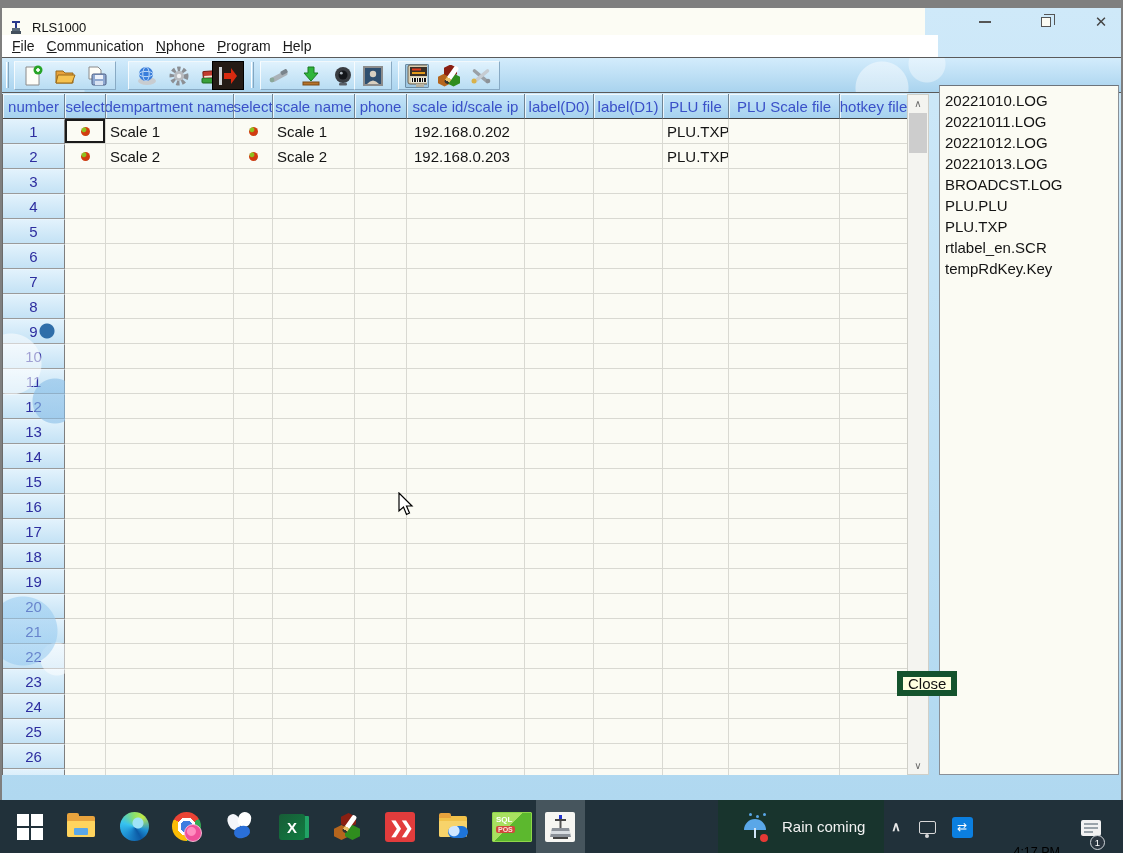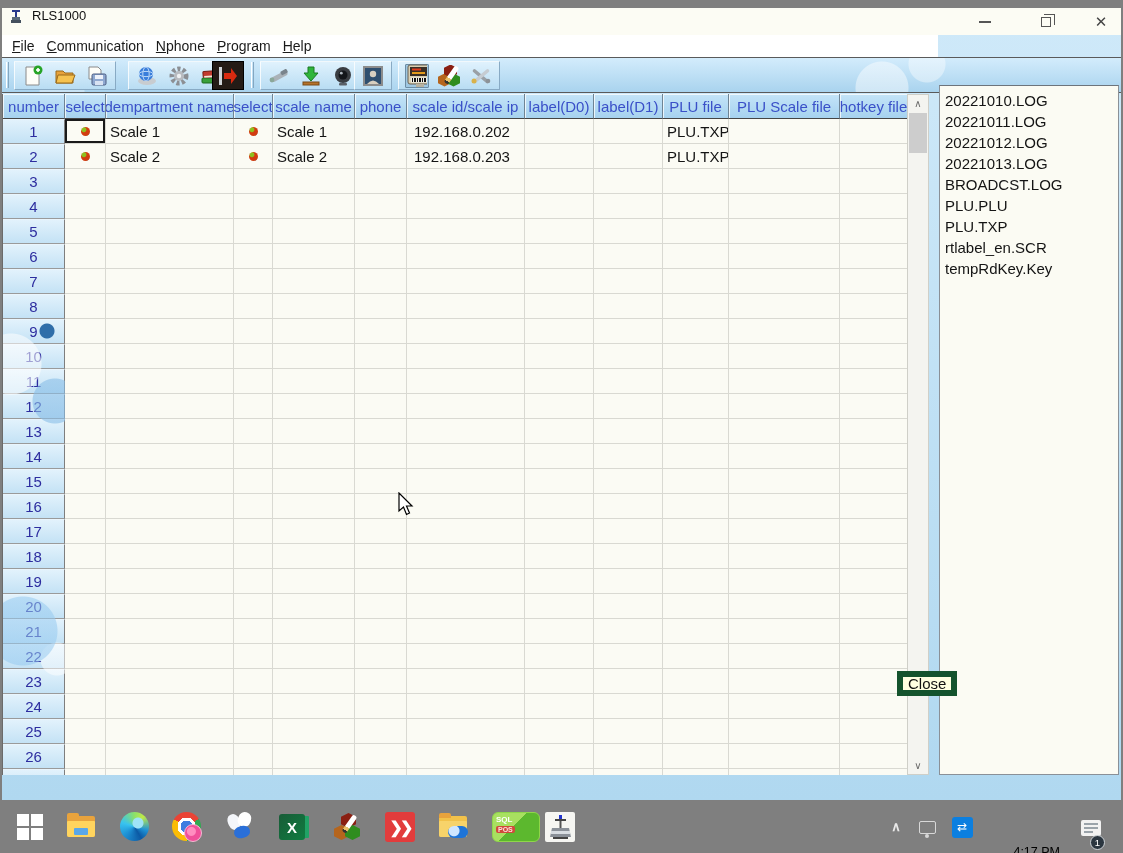--- a/index.html
+++ b/index.html
@@ -3,22 +3,22 @@
 <meta charset="utf-8">
 <style>
   * { margin:0; padding:0; box-sizing:border-box; }
   html,body { width:1123px; height:853px; overflow:hidden; background:#7f7f7f;
     font-family:"Liberation Sans", sans-serif; }
   #screen { position:relative; width:1123px; height:853px; background:#7f7f7f; }
 
   
   #window { position:absolute; left:2px; top:8px; width:1119px; height:792px;
     background:linear-gradient(180deg,#cfe9f9,#b0d8f0); }
-  #titlebar { position:absolute; left:0; top:0; width:1119px; height:27px;
-    background:#fcfcf4; display:flex; align-items:flex-start; }
+  #titlebar { position:absolute; left:0; top:0; width:923px; height:27px;
+    background:#fcfcf4; display:flex; align-items:flex-end; }
   #app-title { font-size:13px; color:#111; margin-left:8px; }
   .winctl { position:absolute; top:0; width:44px; height:27px; display:flex;
     align-items:center; justify-content:center; color:#444; }
   #btn-min { left:961px; } #btn-restore { left:1022px; } #btn-close { left:1077px; }
   .minline { width:12px; height:2px; background:#555; }
   .restoreshape { width:10px; height:10px; border:1.5px solid #555; position:relative; background:#fcfcf4;}
   .restoreshape:before { content:""; position:absolute; left:2px; top:-4px; width:10px; height:10px; border:1.5px solid #555; border-bottom:none; border-left:none;}
   .closex { font-size:15px; color:#444; }
 
   #menubar { position:absolute; left:0; top:27px; width:936px; height:22px;
@@ -122,21 +122,21 @@
   .excel-sq { position:absolute; left:0; top:2px; width:26px; height:26px; border-radius:3px;
     background:linear-gradient(135deg,#185c37,#107c41); color:#fff; font-size:15px; font-weight:bold;
     display:flex; align-items:center; justify-content:center; }
   .excel-sheet { position:absolute; right:0; top:4px; width:10px; height:22px; background:#21a366; border-radius:1px; }
   .hex { position:absolute; width:13px; height:13px; clip-path:polygon(50% 0,100% 25%,100% 75%,50% 100%,0 75%,0 25%); }
   .pencil { position:absolute; width:5px; height:20px; background:linear-gradient(180deg,#fff 0 70%, #e8c06a 70% 88%, #333 88%); transform:rotate(35deg); border-radius:2px; }
   .red-sq { width:30px; height:30px; border-radius:3px; background:#e23c3c; display:flex; align-items:center; justify-content:center; }
   .red-sq span { color:#fff; font-size:16px; font-weight:bold; letter-spacing:-3px; }
   .cloud { position:absolute; left:10px; top:14px; width:20px; height:12px; border-radius:7px;
     background:radial-gradient(circle at 30% 40%, #cfe6ff 0 5px, #1e74d8 6px); }
-  .sql-sq { width:48px; height:30px; border-radius:6px; position:relative; overflow:hidden;
+  .sql-sq { width:40px; height:30px; border-radius:1px; position:relative; overflow:hidden;
     background:linear-gradient(135deg,#a8e060 0 45%, #5cb82e 45%); border:1px solid #8fd64a; }
   .sql-t { position:absolute; left:3px; top:2px; font-size:8px; font-weight:bold; color:#fff; }
   .sql-p { position:absolute; left:3px; top:13px; font-size:7px; font-weight:bold; color:#ffdede; background:#d04a3a; padding:0 2px; border-radius:2px; }
   .rls-sq { width:30px; height:30px; background:#f6f6f2; border-radius:2px; position:relative; }
 
   .tray-chevron { color:#eaeaea; font-size:13px; font-weight:bold; }
   .cast-rect { width:17px; height:13px; border:1.5px solid #d8d8d8; border-radius:2px; position:relative; }
   .cast-rect:after { content:""; position:absolute; left:5px; bottom:-5px; width:4px; height:4px; border-radius:50%; background:#d8d8d8; }
   .tv-sq { width:21px; height:21px; border-radius:3px; background:#0b7fe0; color:#fff; font-size:12px;
     display:flex; align-items:center; justify-content:center; }
@@ -695,20 +695,34 @@
         <div class="file-item">rtlabel_en.SCR</div>
         <div class="file-item">tempRdKey.Key</div>
       </div>
   </div>
 
   <div id="tooltip">
       <span>Close</span>
     </div>
 
 
+  <div id="taskbar">
+    <div id="weatherzone">
+      <div class="umbrella">
+        <div class="umb-top"></div>
+          <div class="umb-stick"></div>
+        <div class="raindot" style="left:7px;top:1px"></div>
+          <div class="raindot" style="left:14px;top:3px"></div>
+          <div class="raindot" style="left:21px;top:1px"></div>
+        <div class="umb-dot"></div>
+      </div>
+      <span id="weather-label">Rain coming</span>
+    </div>
+    <div id="active-app-box"></div>
+  </div>
 
   <div class="tb-icon" style="left:15px">
     <div class="win-logo">
       <div style="left:0;top:0"></div>
         <div style="left:14px;top:0"></div>
         <div style="left:0;top:14px"></div>
         <div style="left:14px;top:14px"></div>
     </div>
   </div>
   <div class="tb-icon" style="left:66px">

